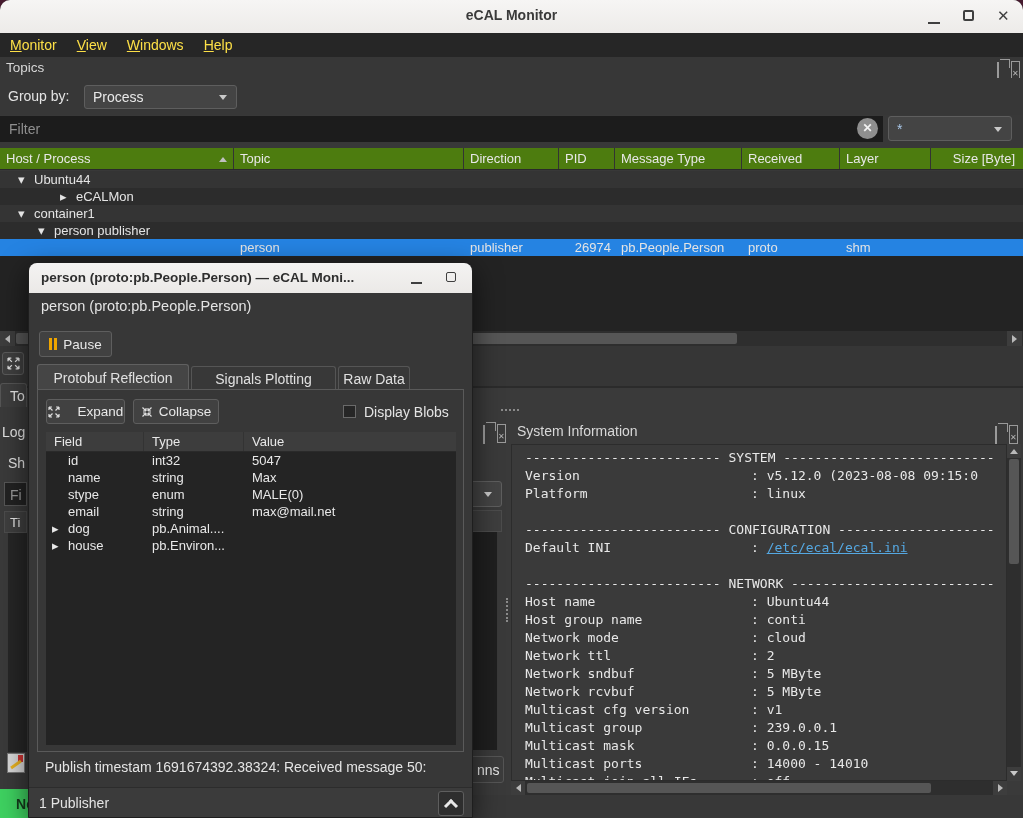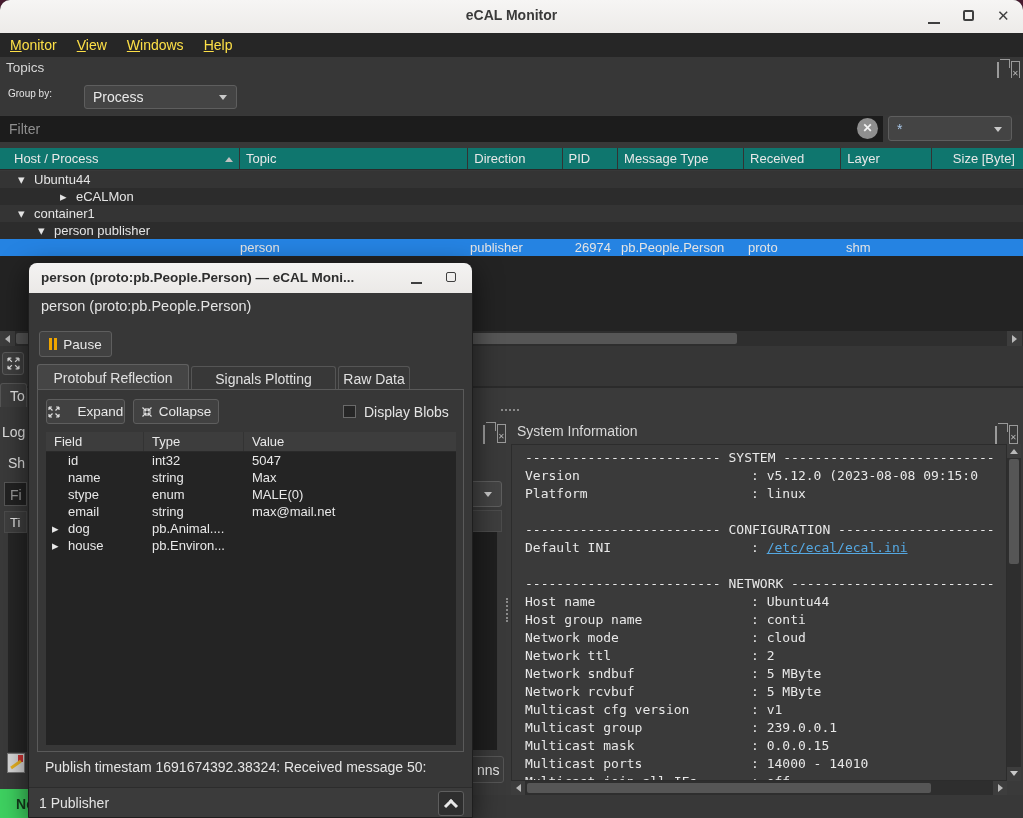--- a/index.html
+++ b/index.html
@@ -35,21 +35,21 @@
   .tri-left{width:0;height:0;border-top:4px solid transparent;border-bottom:4px solid transparent;border-right:5px solid #b9b9b9;}
   .tri-right{width:0;height:0;border-top:4px solid transparent;border-bottom:4px solid transparent;border-left:5px solid #b9b9b9;}
   .tri-up{width:0;height:0;border-left:4px solid transparent;border-right:4px solid transparent;border-bottom:5px solid #b9b9b9;}
   .btn{background:#414141;border:1px solid #5e5e5e;border-radius:3px;color:#e8e8e8;font:13.5px "Liberation Sans",sans-serif;display:flex;align-items:center;justify-content:center;gap:6px;}
 
   
   .input{background:#1c1c1c;color:#8f8f8f;font:14px "Liberation Sans",sans-serif;display:flex;align-items:center;padding:0 9px;}
   .clearbtn{width:21px;height:21px;border-radius:50%;background:#8f8f8f;color:#f2f2f2;font:bold 12px/21px "Liberation Sans",sans-serif;text-align:center;}
 
   
-  .thead{display:flex;background:#0f766e;border-bottom:1px solid #2a2a2a;height:22px;padding-left:8px;}
+  .thead{display:flex;background:#4d7c0f;border-bottom:1px solid #2a2a2a;height:22px;}
   .thcell{position:relative;font:13px "Liberation Sans",sans-serif;color:#e8e8e8;padding:3px 0 0 6px;border-right:1px solid #333333;white-space:nowrap;overflow:hidden;}
   .sortind{width:0;height:0;border-left:4px solid transparent;border-right:4px solid transparent;border-bottom:5px solid #c0c0c0;position:absolute;right:6px;top:9px;}
   .trow{position:relative;width:1023px;height:17px;}
   .trow span{position:absolute;top:1px;font:13px "Liberation Sans",sans-serif;color:#e4e4e4;white-space:nowrap;}
   .arrowch{color:#c0c0c0;font-size:11px;}
 
   
   .sb{background:#2e2e2e;}
   .sb-btn{background:#3d3d3d;display:flex;align-items:center;justify-content:center;}
   .sb-thumb{background:#565656;border-radius:2px;}
@@ -105,21 +105,21 @@
       <span class="menu-item">Help</span>
     </div>
 
     <div class="abs" style="left:0;top:57px;width:1023px;height:21px;background:#373737;">
       <span class="abs docktitle" style="left:6px;top:3px;">Topics</span>
       <span class="abs" style="left:997px;top:6px;"><span class="ico-float"></span></span>
       <span class="abs" style="left:1011px;top:5px;"><span class="ico-close"></span></span>
     </div>
 
     <div class="abs" style="left:0;top:78px;width:1023px;height:37px;background:#373737;">
-      <span class="abs t" style="left:8px;top:10px;font-size:10px;">Group by:</span>
+      <span class="abs t" style="left:8px;top:10px;font-size:14px;">Group by:</span>
       <div class="abs combo" style="left:84px;top:7px;width:153px;height:24px;">
         <span>Process</span>
         <span class="tri-down"></span>
       </div>
     </div>
 
     <div class="abs input" style="left:0;top:116px;width:883px;height:26px;">
       <span>Filter</span>
       <div class="abs clearbtn" style="left:857px;top:2px;">✕</div>
     </div>

